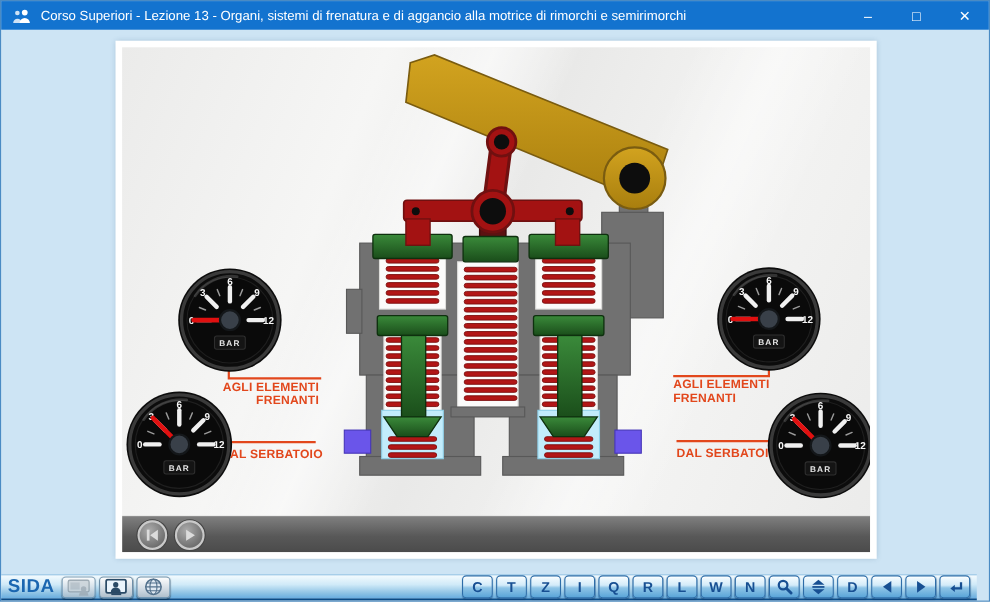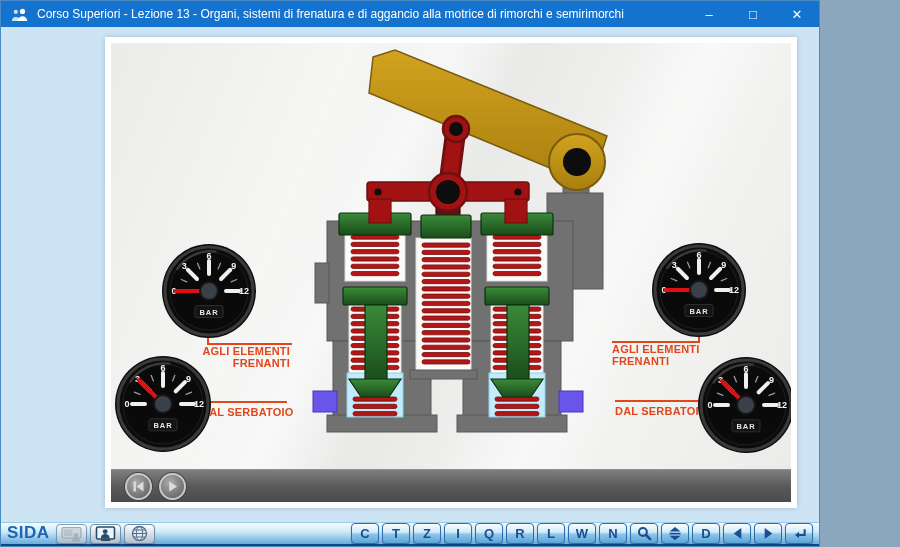--- a/index.html
+++ b/index.html
@@ -1,16 +1,16 @@
 <!DOCTYPE html>
 <html><head>
 <meta charset="utf-8">
 <style>
   html,body{margin:0;padding:0;background:#8aa7bd;}
-  .app{position:relative;width:820px;height:547px;background:#cde4f4;overflow:hidden;
+  .app{position:relative;width:900px;height:547px;background:#cde4f4;overflow:hidden;
        font-family:"Liberation Sans",sans-serif;border:1px solid #4a8bc4;box-sizing:border-box;}
   
   .titlebar{position:absolute;top:0;left:0;right:0;height:26px;background:#1373cf;
             display:flex;align-items:center;color:#fff;}
   .title-icon{margin:0 8px 0 10px;display:flex;}
   .title-text{font-size:12px;white-space:nowrap;}
   .win-controls{margin-left:auto;display:flex;height:100%;}
   .win-btn{width:44px;height:100%;display:flex;align-items:center;justify-content:center;
            font-size:13px;color:#fff;background:transparent;border:none;padding:0;font-family:inherit;}
   
@@ -32,21 +32,21 @@
   .pbtn{width:27px;height:27px;border-radius:50%;border:2px solid #c9c9c9;
         background:radial-gradient(circle at 38% 32%,#ababab,#6d6d6d 75%);
         box-shadow:0 0 0 1px #454545;display:flex;align-items:center;justify-content:center;padding:0;}
   .tab-track{margin-left:42px;display:flex;align-items:center;gap:9px;border:2px solid #cf4f1a;
              border-radius:999px;height:17px;padding:0 5px 0 12px;}
   .tab-active{color:#ff8400;font-weight:bold;font-size:11.5px;letter-spacing:.4px;white-space:nowrap;}
   .tab-pill{border:1px solid #d2d2d2;border-radius:999px;background:linear-gradient(180deg,#c8c8c8,#8d8d8d);
             color:#ececec;font-size:9.5px;font-weight:bold;padding:4px 11px;white-space:nowrap;
             font-family:inherit;}
   
-  .toolbar{position:absolute;left:0;right:0;bottom:0;height:24px;box-sizing:border-box;
+  .toolbar{position:absolute;left:0;right:11px;bottom:0;height:24px;box-sizing:border-box;
            background:linear-gradient(180deg,#f4fbfe 0%,#d0eaf8 40%,#8cc2e4 78%,#68ade0 100%);
            border-top:1px solid #9ec9e6;border-bottom:2px solid #0a4b86;
            display:flex;align-items:center;padding:0 4px;}
   .logo{color:#1a66b0;font-weight:bold;font-size:17px;letter-spacing:.5px;margin:0 6px 2px 2px;}
   .tbtn{width:31px;height:20px;border-radius:4px;border:1px solid #6f8fa8;
         background:linear-gradient(180deg,#fdfdfd,#d4dde5 55%,#aebfcc);
         box-shadow:0 1px 1px rgba(0,0,0,.3);margin-right:3px;display:flex;align-items:center;
         justify-content:center;padding:0;}
   .tbtn.disabled{opacity:.85;}
   .keys{margin-left:auto;display:flex;gap:3px;margin-right:2px;}

